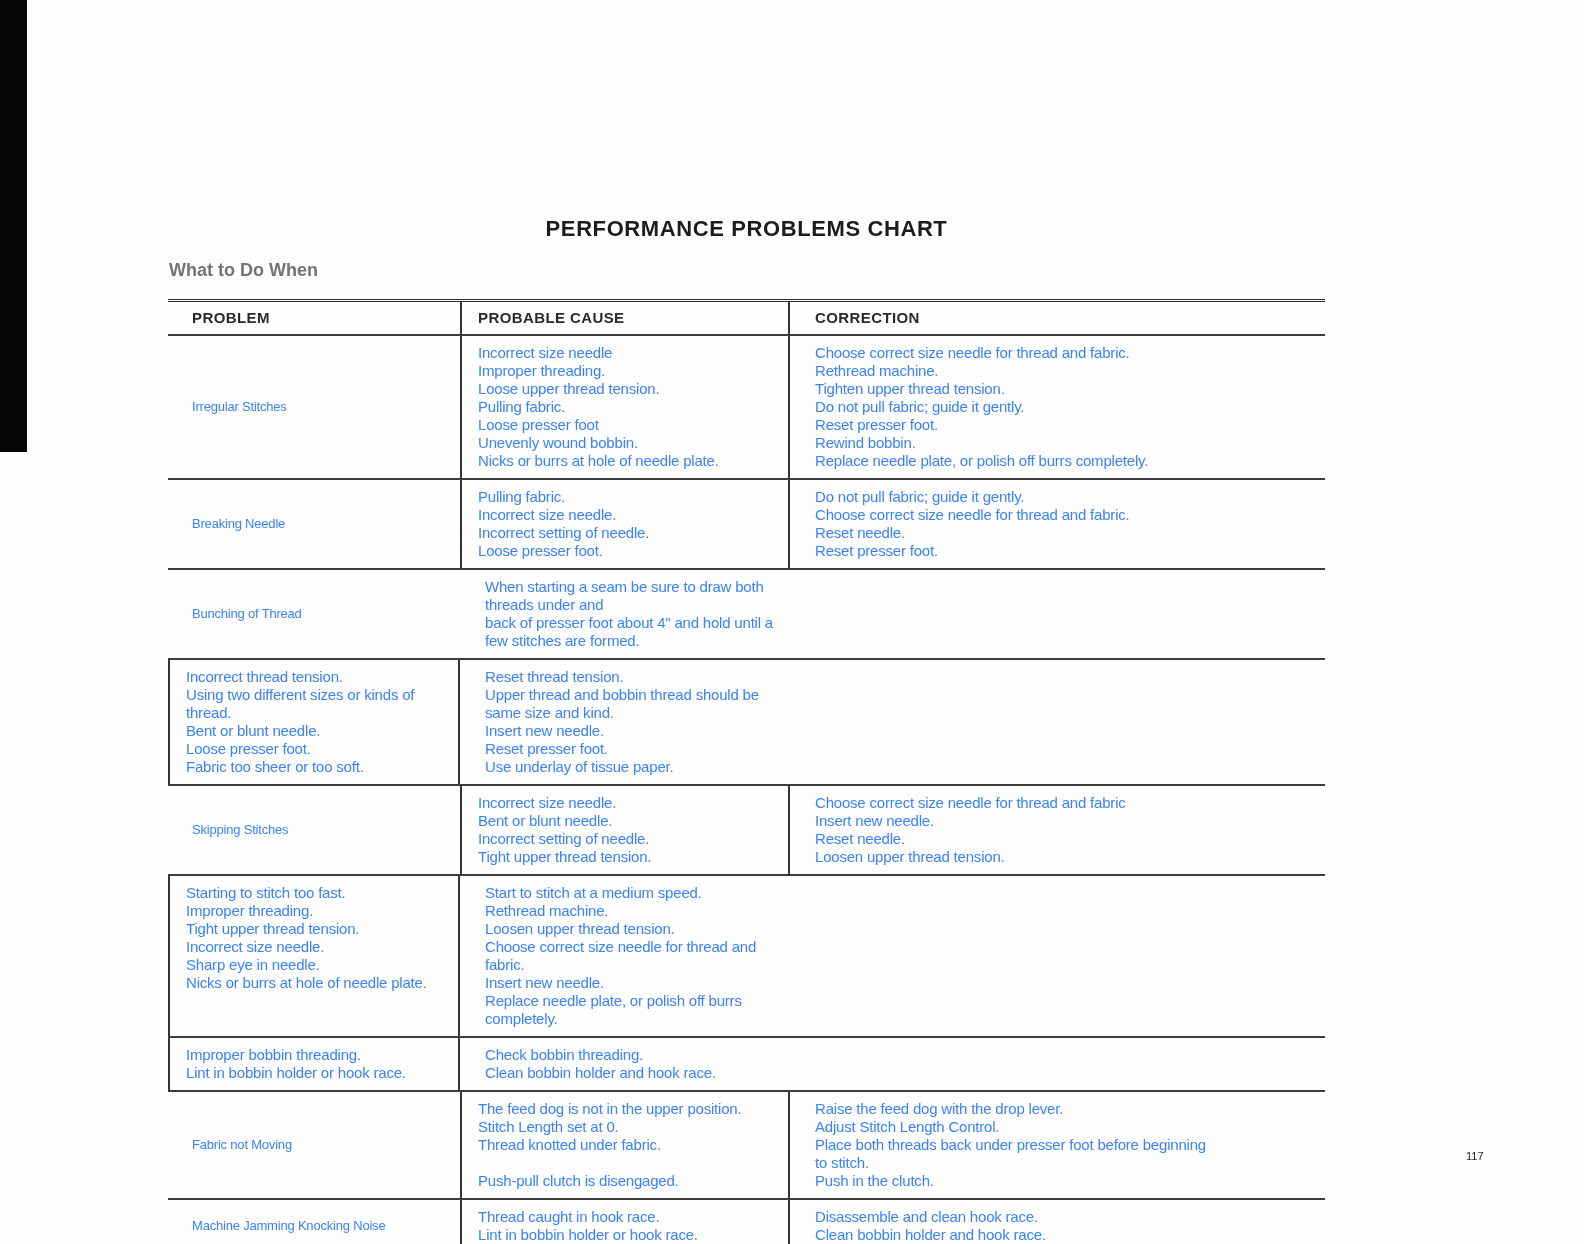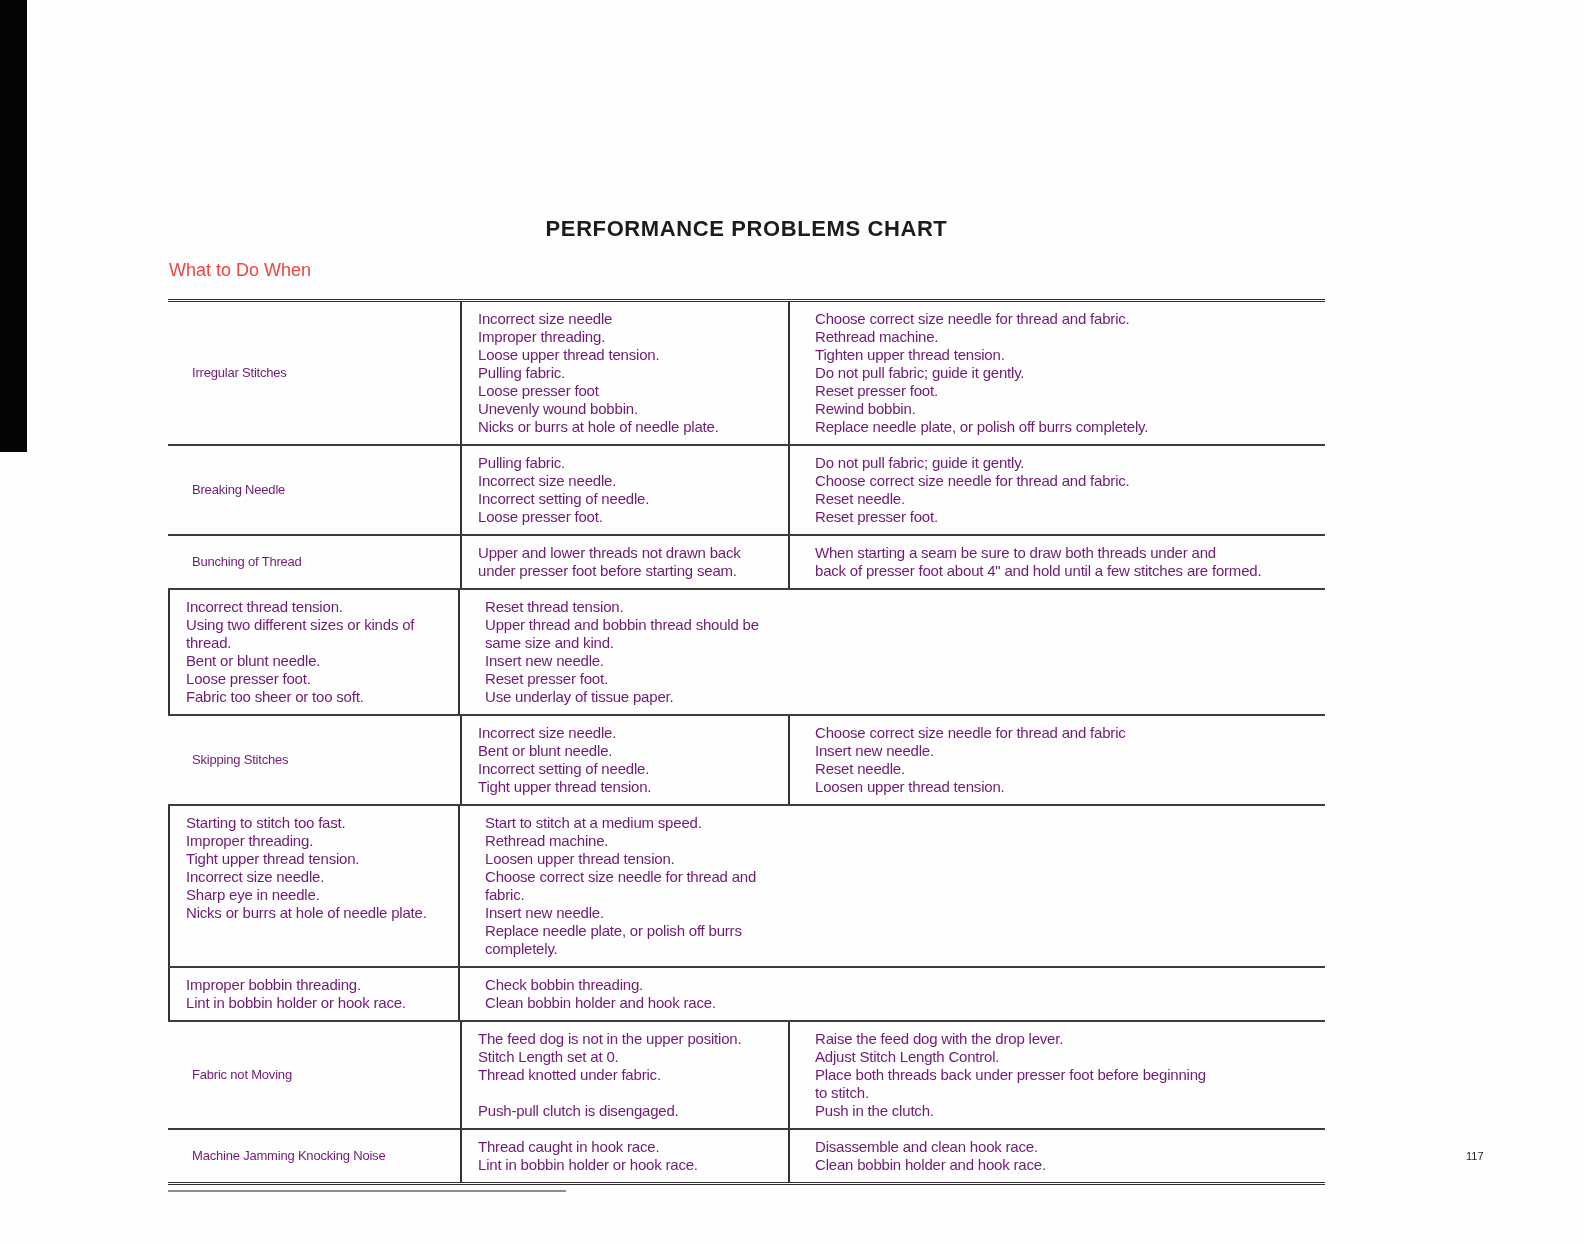--- a/index.html
+++ b/index.html
@@ -25,38 +25,38 @@
     text-align: center;
     font-size: 22px;
     font-weight: bold;
     letter-spacing: 0.6px;
     color: #1c1c1c;
   }
   .page-subtitle {
     position: absolute;
     left: 169px; top: 260px;
     font-size: 18px;
-    font-weight: normal;
-    color: #ef4444;
+    font-weight: bold;
+    color: #737373;
   }
   .problems-table {
     position: absolute;
     left: 168px; top: 299px;
     width: 1157px;
     border-top: 3px double #2f2f2f;
     border-bottom: 3px double #2f2f2f;
   }
   .t-row {
     display: grid;
     grid-template-columns: 292px 330px 1fr;
   }
   .t-row + .t-row { border-top: 2px solid #3c3c3c; }
   .t-header { border-top: none; }
   .t-header .cell { padding-top: 7px; padding-bottom: 7px; font-weight: bold; font-size: 15px; letter-spacing: 0.4px; color: #2a2a2a; }
-  .cell { font-size: 15px; line-height: 18px; letter-spacing: -0.2px; color: #701a75; }
+  .cell { font-size: 15px; line-height: 18px; letter-spacing: -0.2px; color: #3b82f6; }
   .problem-cell {
     display: flex;
     align-items: center;
     padding: 8px 8px 8px 24px;
     font-size: 13px;
   }
   .cause-cell {
     border-left: 2px solid #333;
     border-right: 2px solid #333;
     padding: 8px 6px 8px 16px;
@@ -82,20 +82,25 @@
 </head>
 <body>
 
 <div class="page">
   <div class="scan-bar"></div>
 
   <div class="page-title">PERFORMANCE PROBLEMS CHART</div>
   <div class="page-subtitle">What to Do When</div>
 
   <div class="problems-table">
+    <div class="t-row t-header">
+      <div class="cell problem-cell">PROBLEM</div>
+      <div class="cell cause-cell">PROBABLE CAUSE</div>
+      <div class="cell correction-cell">CORRECTION</div>
+    </div>
 
     <div class="t-row">
       <div class="cell problem-cell">Irregular Stitches</div>
       <div class="cell cause-cell">Incorrect size needle
 Improper threading.
 Loose upper thread tension.
 Pulling fabric.
 Loose presser foot
 Unevenly wound bobbin.
 Nicks or burrs at hole of needle plate.</div>
@@ -115,22 +120,20 @@
 Incorrect setting of needle.
 Loose presser foot.</div>
       <div class="cell correction-cell">Do not pull fabric; guide it gently.
 Choose correct size needle for thread and fabric.
 Reset needle.
 Reset presser foot.</div>
     </div>
 
     <div class="t-row">
       <div class="cell problem-cell">Bunching of Thread</div>
-      <div class="cell cause-cell">Upper and lower threads not drawn back
-under presser foot before starting seam.</div>
       <div class="cell correction-cell">When starting a seam be sure to draw both threads under and
 back of presser foot about 4" and hold until a few stitches are formed.</div>
     </div>
 
     <div class="t-row">
       <div class="cell cause-cell">Incorrect thread tension.
 Using two different sizes or kinds of thread.
 Bent or blunt needle.
 Loose presser foot.
 Fabric too sheer or too soft.</div>

